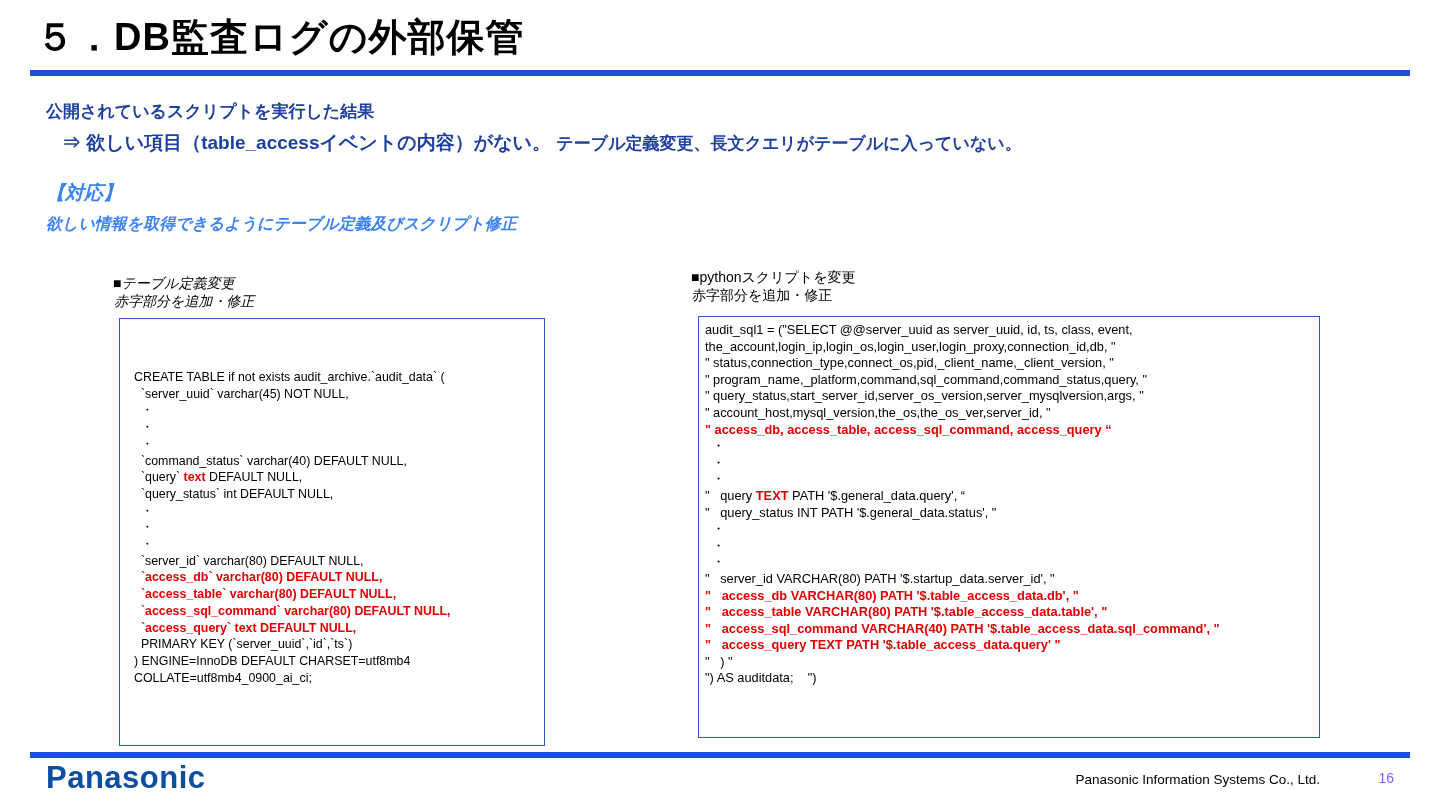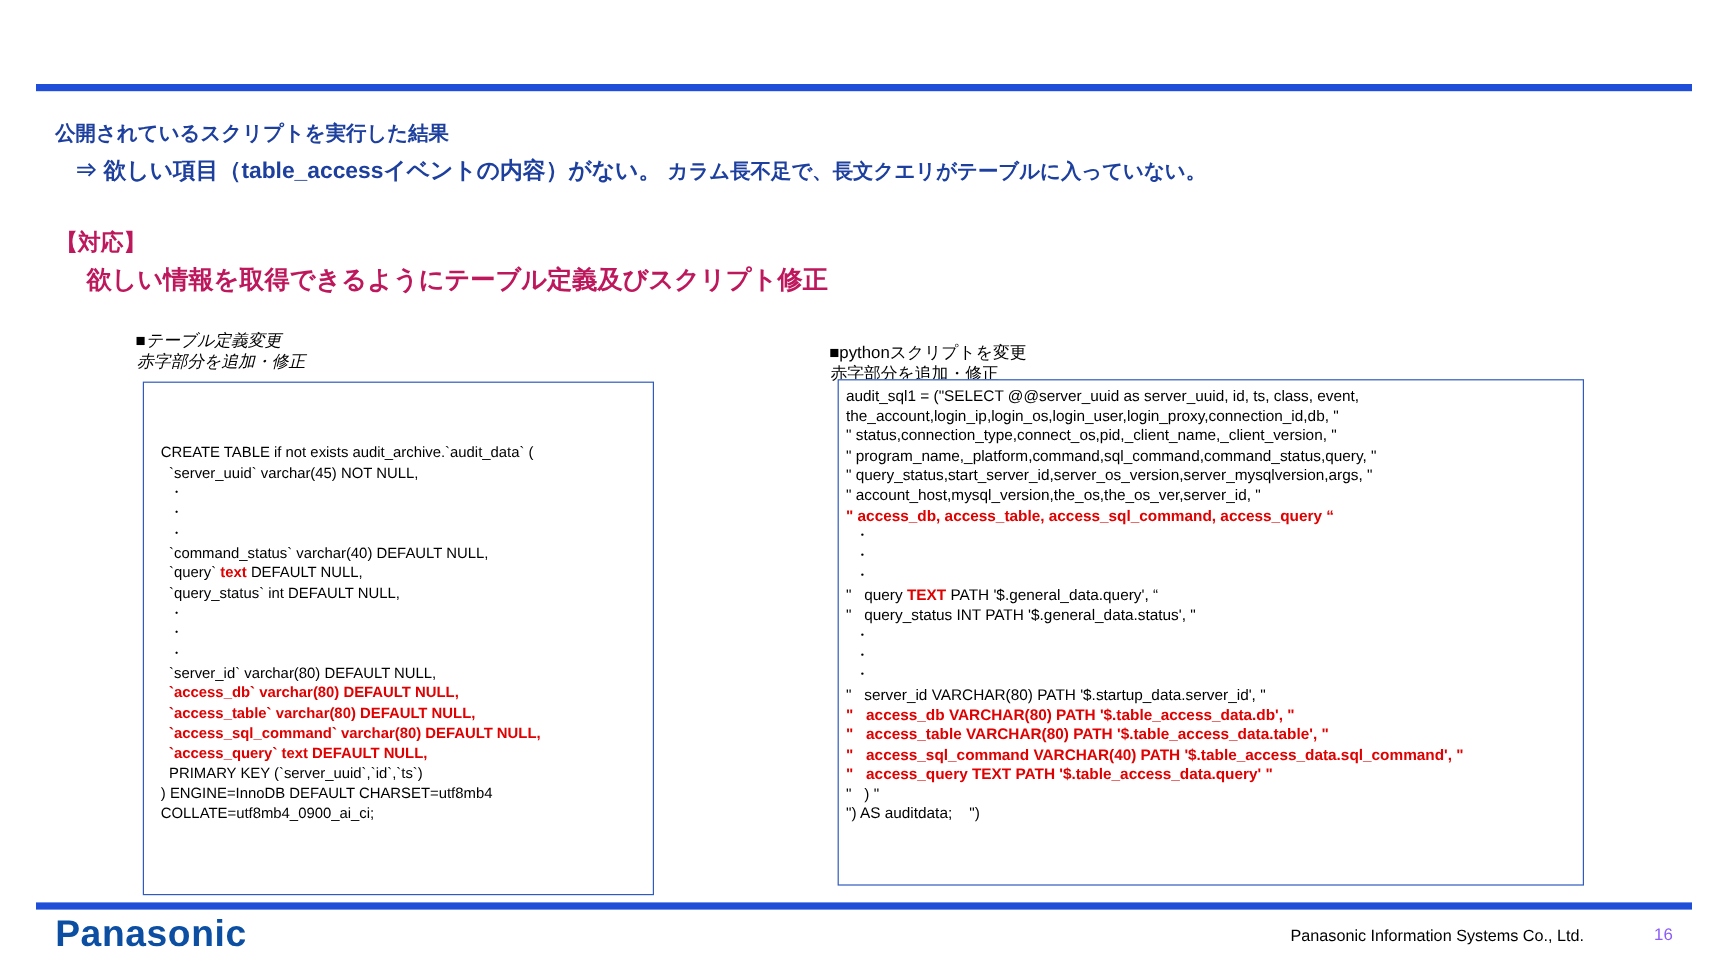--- a/index.html
+++ b/index.html
@@ -57,48 +57,48 @@
     line-height: 28px;
     margin-top: 3px;
     margin-left: 16px;
   }
   .intro-line2 .small {
     font-size: 17px;
   }
   .response {
     position: absolute;
     left: 46px;
-    top: 190px;
-    color: #be185d;
-    font-weight: bold;
+    top: 180px;
+    color: #3b82f6;
+    font-weight: bold;
+    font-style: italic;
   }
   .response-head {
     font-size: 19px;
     line-height: 26px;
   }
   .response-body {
-    font-size: 21px;
+    font-size: 16px;
     line-height: 28px;
-    margin-left: 26px;
     margin-top: 4px;
   }
 
   
   .caption {
     position: absolute;
     font-size: 14px;
     color: #000000;
     line-height: 18px;
   }
   .caption .sub {
     display: block;
     margin-left: 1px;
   }
   #caption-left { left: 113px; top: 274px; font-style: italic; }
-  #caption-right { left: 691px; top: 284px; }
+  #caption-right { left: 691px; top: 268px; }
 
   
   .panel {
     position: absolute;
     border: 1px solid #2f5bbf;
     background: #ffffff;
     box-sizing: border-box;
     overflow: hidden;
   }
   #panel-left {
@@ -167,27 +167,28 @@
     top: 770px;
     font-size: 14px;
     color: #8b5cf6;
   }
 </style>
 </head>
 <body>
 
 <div class="slide">
 
+  <div class="title">５．DB監査ログの外部保管</div>
   <div class="title-rule"></div>
 
   <div class="intro">
     <div class="intro-line1">公開されているスクリプトを実行した結果</div>
     <div class="intro-line2">
       <span>⇒ 欲しい項目（table_accessイベントの内容）がない。</span>
-      <span class="small">カラム長不足で、長文クエリがテーブルに入っていない。</span>
+      <span class="small">テーブル定義変更、長文クエリがテーブルに入っていない。</span>
     </div>
   </div>
 
   <div class="response">
     <div class="response-head">【対応】</div>
     <div class="response-body">欲しい情報を取得できるようにテーブル定義及びスクリプト修正</div>
   </div>
 
   <div class="caption" id="caption-left">
     <span>■テーブル定義変更</span>

